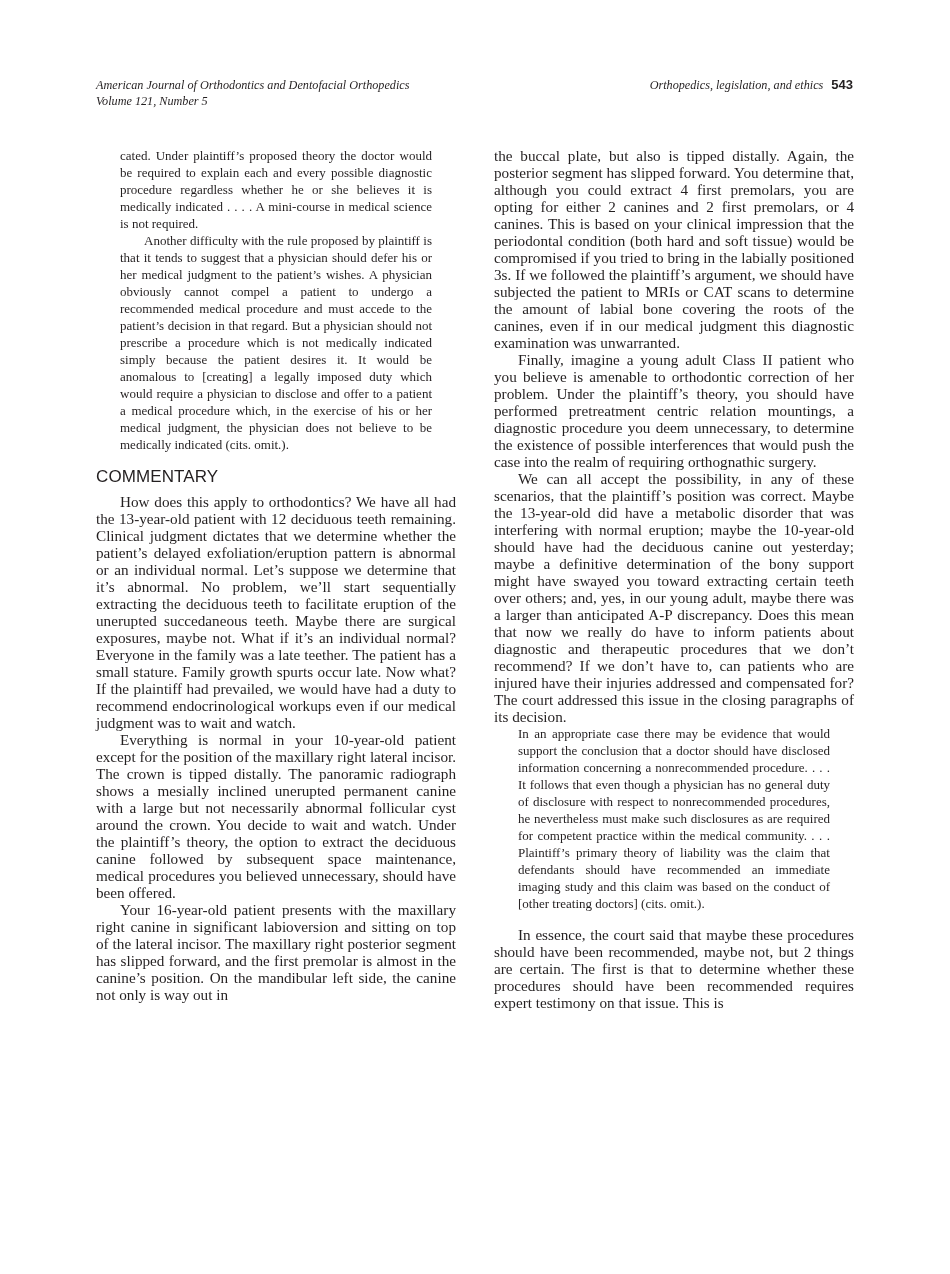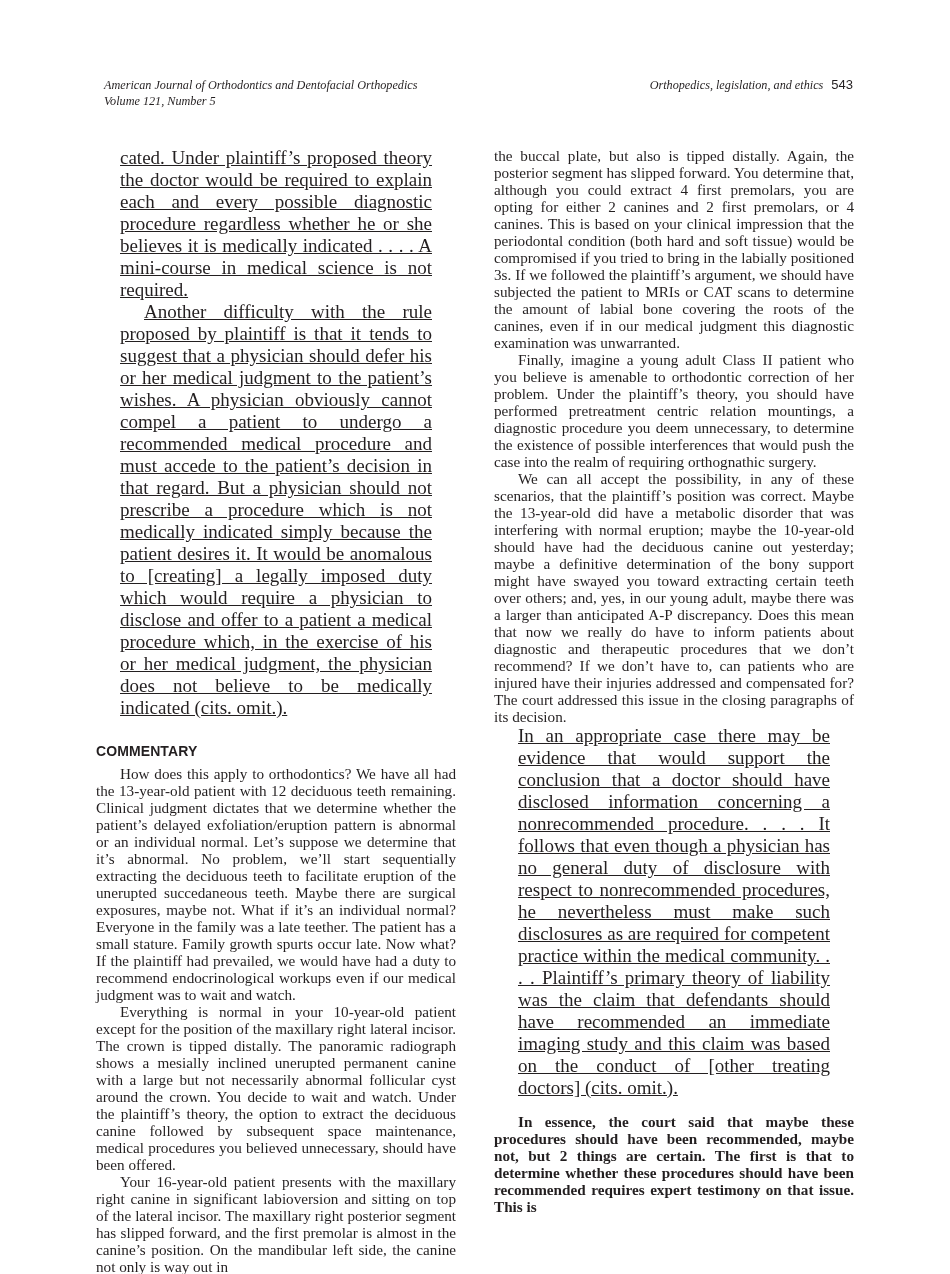--- a/index.html
+++ b/index.html
@@ -4,35 +4,35 @@
   <style>
     html, body { margin: 0; padding: 0; background: #ffffff; }
     body {
       width: 950px; height: 1274px; position: relative; overflow: hidden;
       font-family: "Liberation Serif", "DejaVu Serif", serif; color: #231f20;
     }
     .running-head {
       position: absolute; top: 77px; left: 96px; width: 757px;
       font-family: "Liberation Serif", serif; font-style: italic; font-size: 12.2px; line-height: 16px;
     }
-    .rh-left { position: absolute; left: 8px; top: 0; }
+    .rh-left { position: absolute; left: 0; top: 0; }
     .rh-right { position: absolute; right: 0; top: 0; white-space: nowrap; }
-    .page-number { font-family: "Liberation Sans", sans-serif; font-style: normal; font-weight: normal; font-size: 13px; margin-left: 8px; }
+    .page-number { font-family: "Liberation Sans", sans-serif; font-style: normal; font-weight: bold; font-size: 13px; margin-left: 8px; }
     .col { position: absolute; top: 147px; width: 360px; }
     .col-left { left: 96px; }
     .col-right { left: 494px; }
     .body-text { font-size: 15.2px; line-height: 17px; text-align: justify; margin: 0; }
     .para { text-indent: 24px; }
     .noindent { text-indent: 0; }
-    .quote { font-size: 19px; line-height: 22px; text-align: justify; margin: 0 24px 0 24px; text-decoration: underline; }
+    .quote { font-size: 13px; line-height: 17px; text-align: justify; margin: 0 24px 0 24px; }
     .quote p { margin: 0; }
     .quote .qind { text-indent: 24px; }
     .heading {
-      font-family: "Liberation Sans", sans-serif; font-weight: bold; font-size: 14px;
-      margin: 24px 0 6px 0; letter-spacing: 0.1px;
+      font-family: "Liberation Sans", sans-serif; font-weight: normal; font-size: 17px;
+      margin: 14px 0 6px 0; letter-spacing: 0.1px;
     }
     .gap-after-quote { margin-top: 8px; }
     .gap-before-quote { }
   </style>
 </head>
 <body>
 
 <header class="running-head">
   <div class="rh-left">
     <div>American Journal of Orthodontics and Dentofacial Orthopedics</div>
@@ -54,14 +54,14 @@
   <p class="body-text para">Your 16-year-old patient presents with the maxillary right canine in significant labioversion and sitting on top of the lateral incisor. The maxillary right posterior segment has slipped forward, and the first premolar is almost in the canine’s position. On the mandibular left side, the canine not only is way out in</p>
 </section>
 
 <section class="col col-right">
   <p class="body-text noindent">the buccal plate, but also is tipped distally. Again, the posterior segment has slipped forward. You determine that, although you could extract 4 first premolars, you are opting for either 2 canines and 2 first premolars, or 4 canines. This is based on your clinical impression that the periodontal condition (both hard and soft tissue) would be compromised if you tried to bring in the labially positioned 3s. If we followed the plaintiff’s argument, we should have subjected the patient to MRIs or CAT scans to determine the amount of labial bone covering the roots of the canines, even if in our medical judgment this diagnostic examination was unwarranted.</p>
   <p class="body-text para">Finally, imagine a young adult Class II patient who you believe is amenable to orthodontic correction of her problem. Under the plaintiff’s theory, you should have performed pretreatment centric relation mountings, a diagnostic procedure you deem unnecessary, to determine the existence of possible interferences that would push the case into the realm of requiring orthognathic surgery.</p>
   <p class="body-text para gap-before-quote">We can all accept the possibility, in any of these scenarios, that the plaintiff’s position was correct. Maybe the 13-year-old did have a metabolic disorder that was interfering with normal eruption; maybe the 10-year-old should have had the deciduous canine out yesterday; maybe a definitive determination of the bony support might have swayed you toward extracting certain teeth over others; and, yes, in our young adult, maybe there was a larger than anticipated A-P discrepancy. Does this mean that now we really do have to inform patients about diagnostic and therapeutic procedures that we don’t recommend? If we don’t have to, can patients who are injured have their injuries addressed and compensated for? The court addressed this issue in the closing paragraphs of its decision.</p>
   <div class="quote">
     <p>In an appropriate case there may be evidence that would support the conclusion that a doctor should have disclosed information concerning a nonrecommended procedure. . . . It follows that even though a physician has no general duty of disclosure with respect to nonrecommended procedures, he nevertheless must make such disclosures as are required for competent practice within the medical community. . . . Plaintiff’s primary theory of liability was the claim that defendants should have recommended an immediate imaging study and this claim was based on the conduct of [other treating doctors] (cits. omit.).</p>
   </div>
-  <p class="body-text para gap-after-quote" style="margin-top:14px;font-weight:bold;">In essence, the court said that maybe these procedures should have been recommended, maybe not, but 2 things are certain. The first is that to determine whether these procedures should have been recommended requires expert testimony on that issue. This is</p>
+  <p class="body-text para gap-after-quote" style="margin-top:14px;">In essence, the court said that maybe these procedures should have been recommended, maybe not, but 2 things are certain. The first is that to determine whether these procedures should have been recommended requires expert testimony on that issue. This is</p>
 </section>
 
 </body></html>

